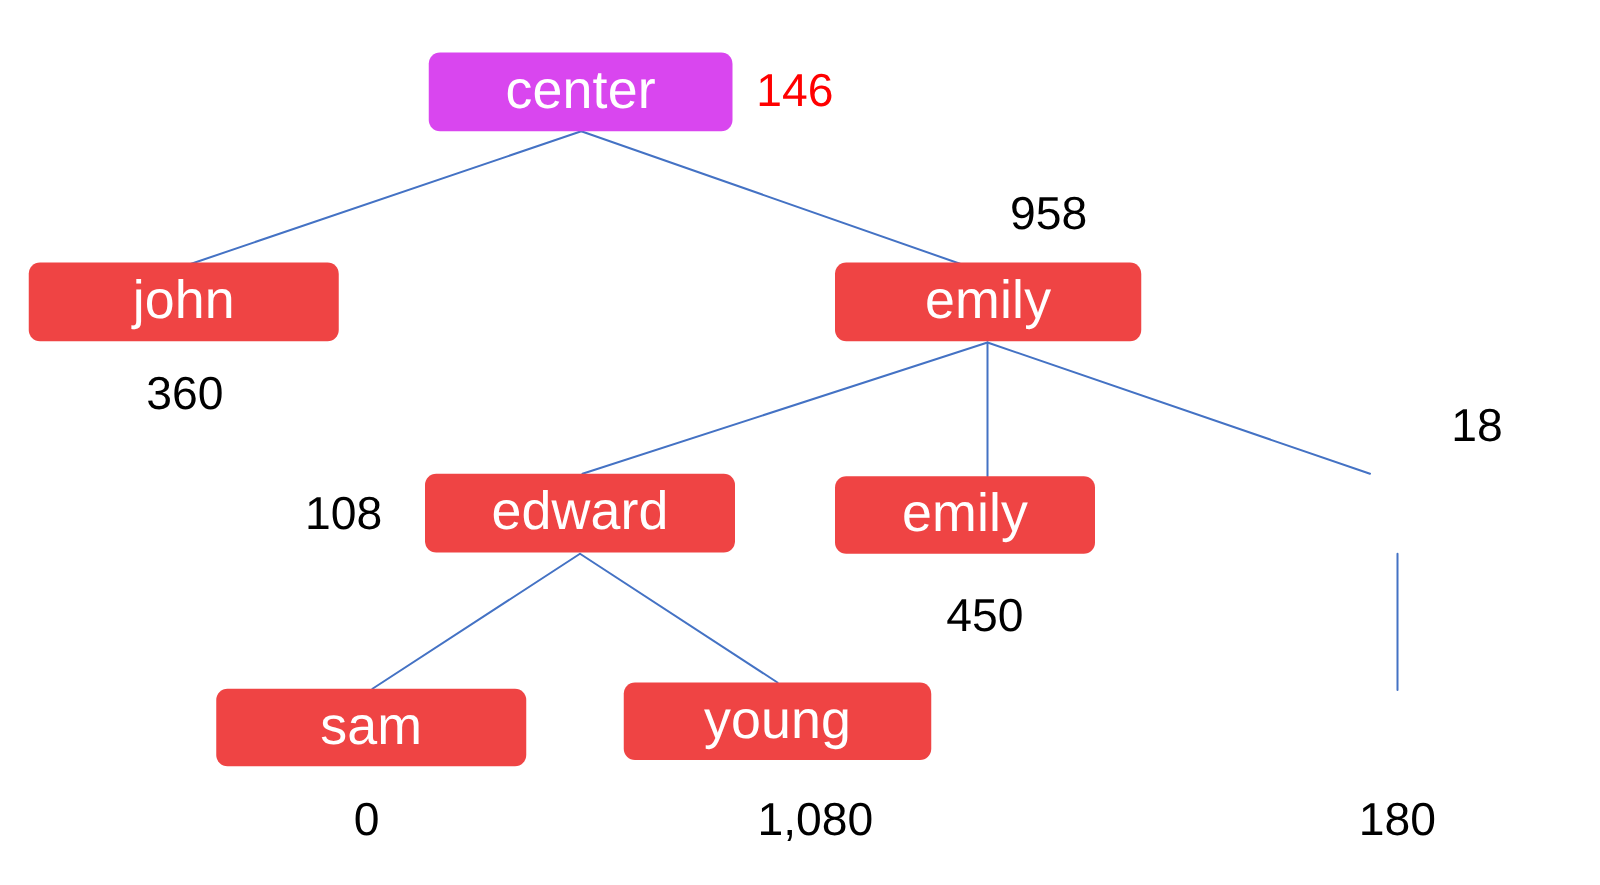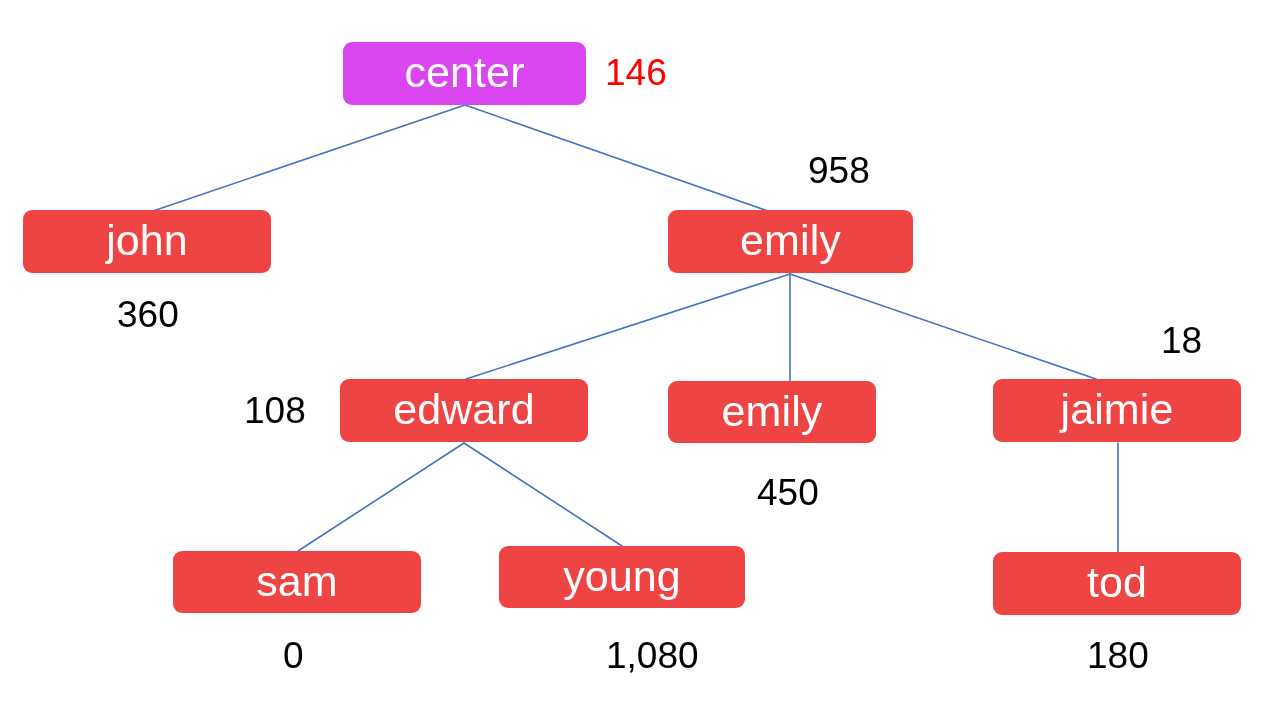--- a/index.html
+++ b/index.html
@@ -94,33 +94,27 @@
   <div class="node node-blue" style="left:340px; top:379px; width:248px; height:63px;">
     <span class="node-label">edward</span>
   </div>
   <div class="value" style="left:244px; top:392px;">108</div>
 
   <div class="node node-blue" style="left:668px; top:381px; width:208px; height:62px;">
     <span class="node-label">emily</span>
   </div>
   <div class="value" style="left:757px; top:458px;margin-top:16px;">450</div>
 
-  <div class="node node-blue" style="left:993px; top:379px; width:248px; height:63px;">
-    <span class="node-label">jaimie</span>
-  </div>
   <div class="value" style="left:1161px; top:322px;">18</div>
 
   <div class="node node-blue" style="left:173px; top:551px; width:248px; height:62px;">
     <span class="node-label">sam</span>
   </div>
   <div class="value" style="left:283px; top:637px;">0</div>
 
   <div class="node node-blue" style="left:499px; top:546px; width:246px; height:62px;">
     <span class="node-label">young</span>
   </div>
   <div class="value" style="left:566px; top:637px;margin-left:40px;">1,080</div>
 
-  <div class="node node-blue" style="left:993px; top:552px; width:248px; height:63px;">
-    <span class="node-label">tod</span>
-  </div>
   <div class="value" style="left:1087px; top:637px;">180</div>
 
 </div>
 
 </body></html>

